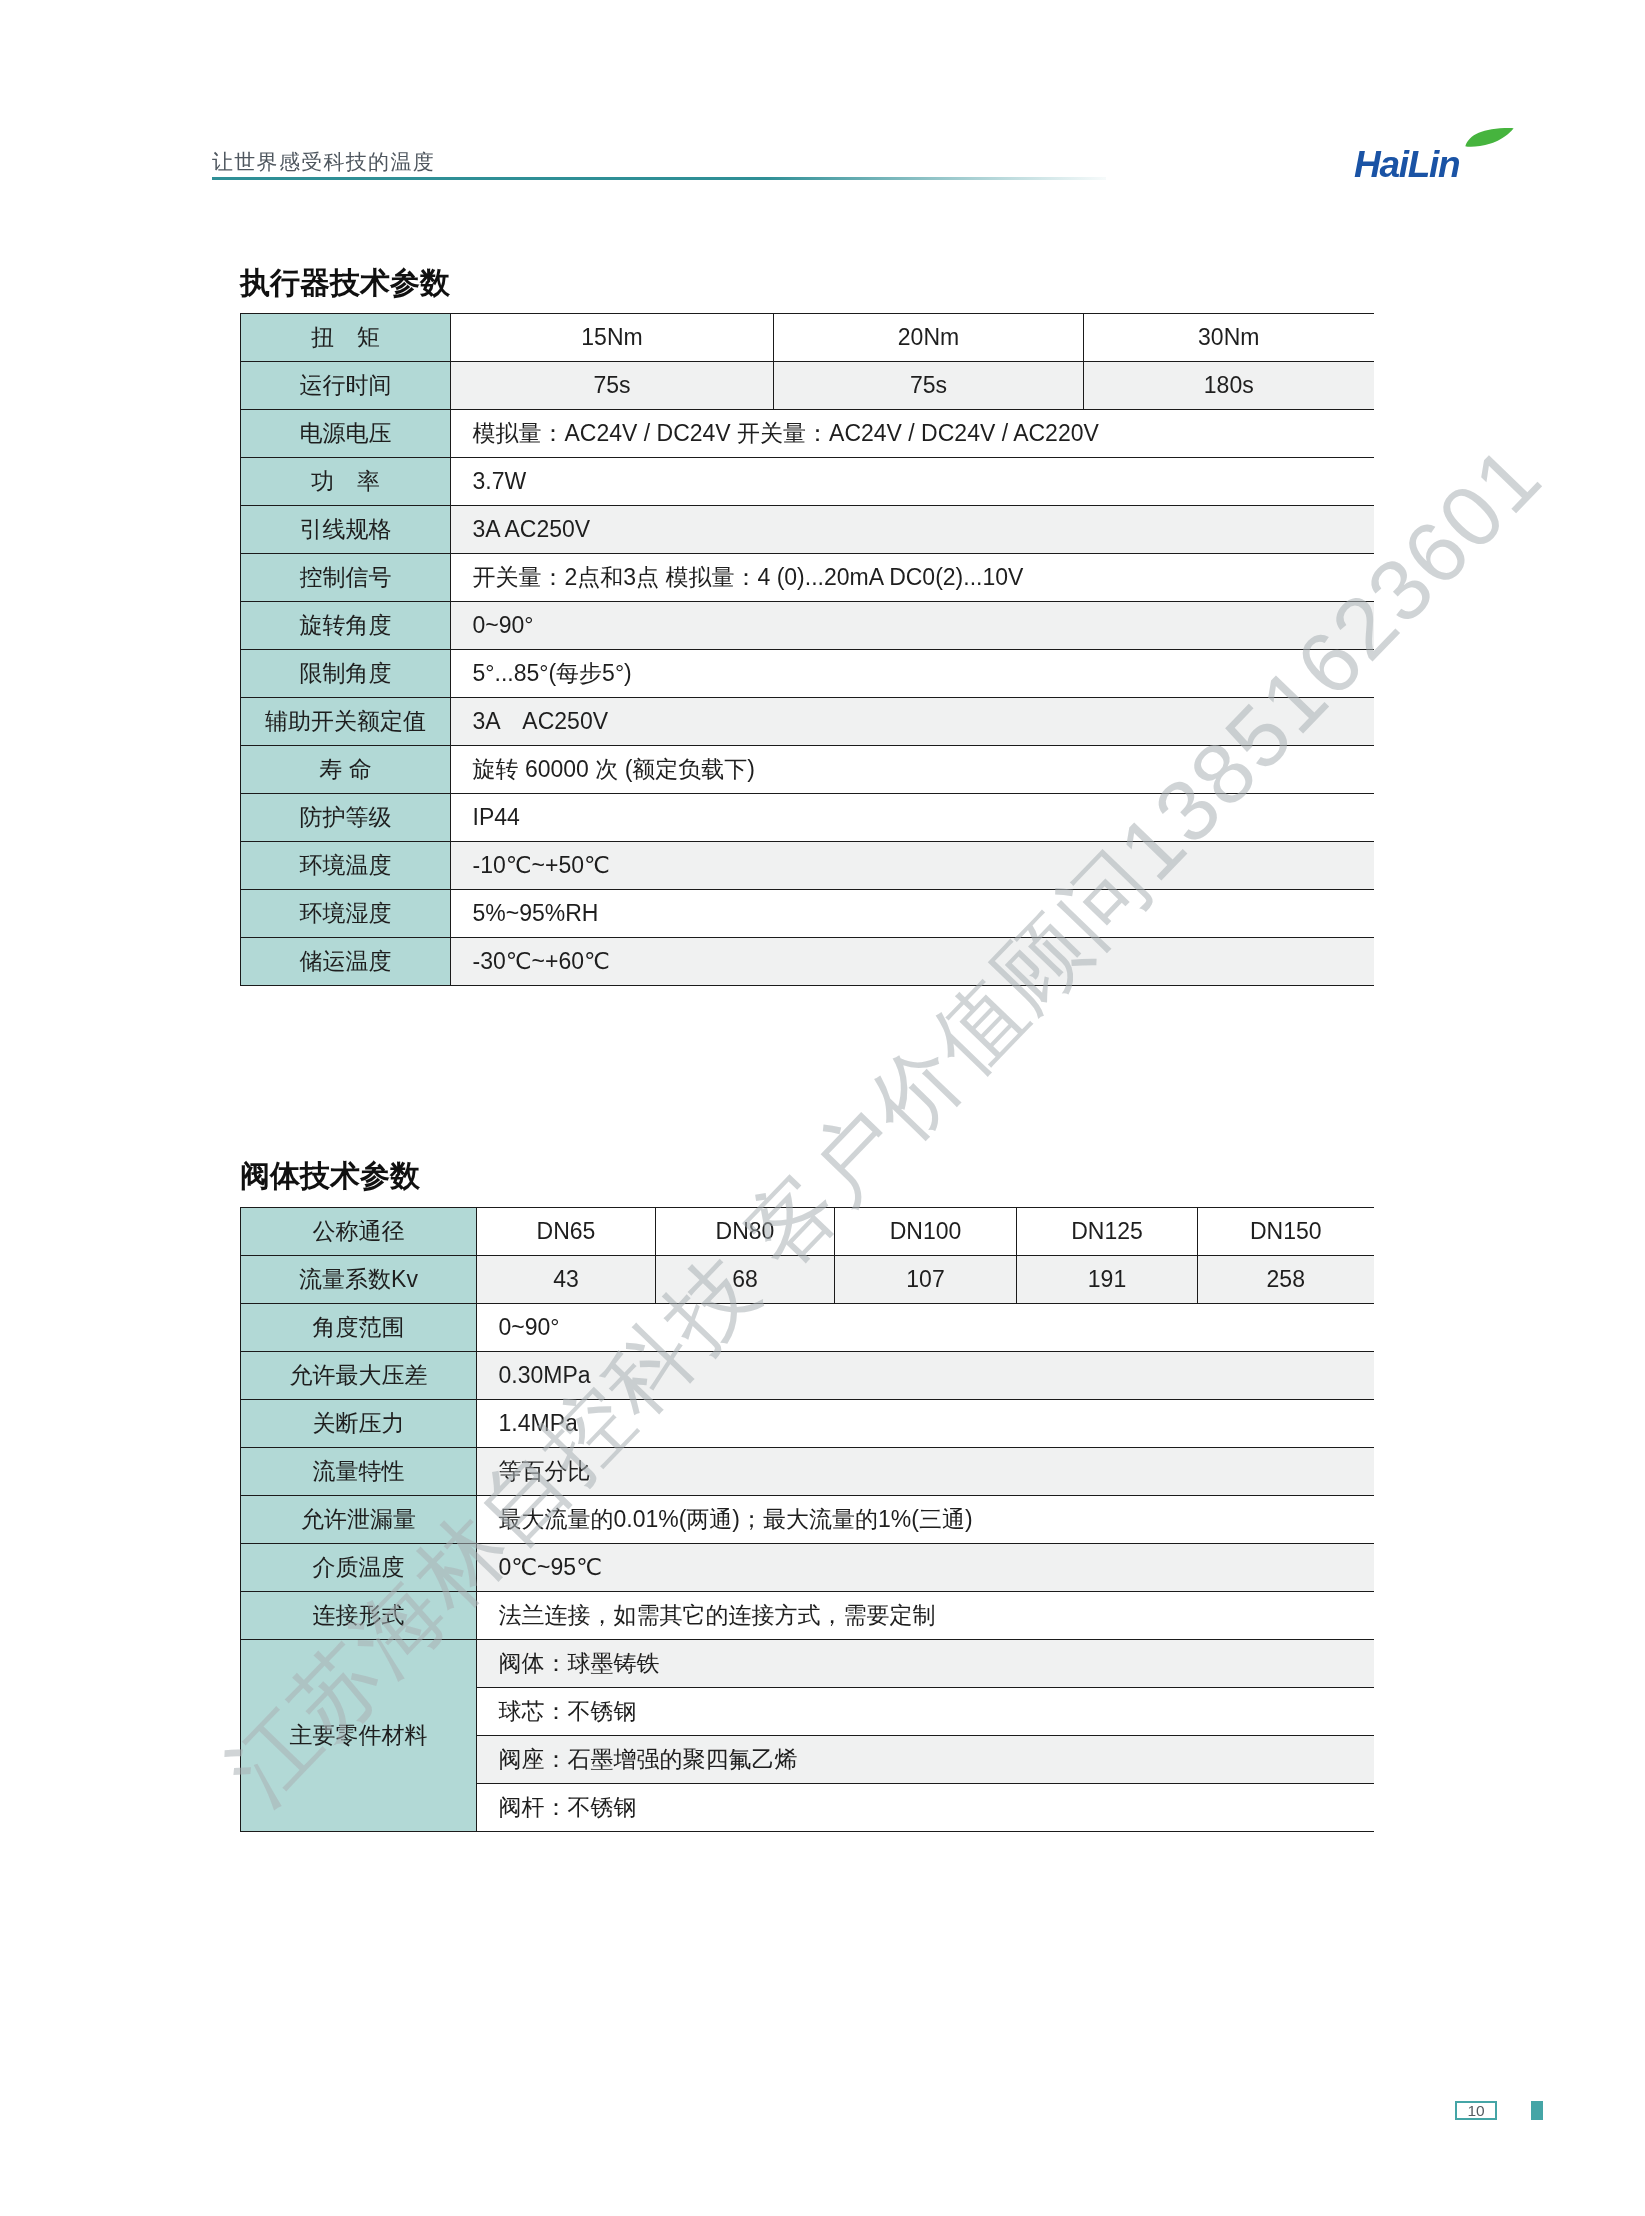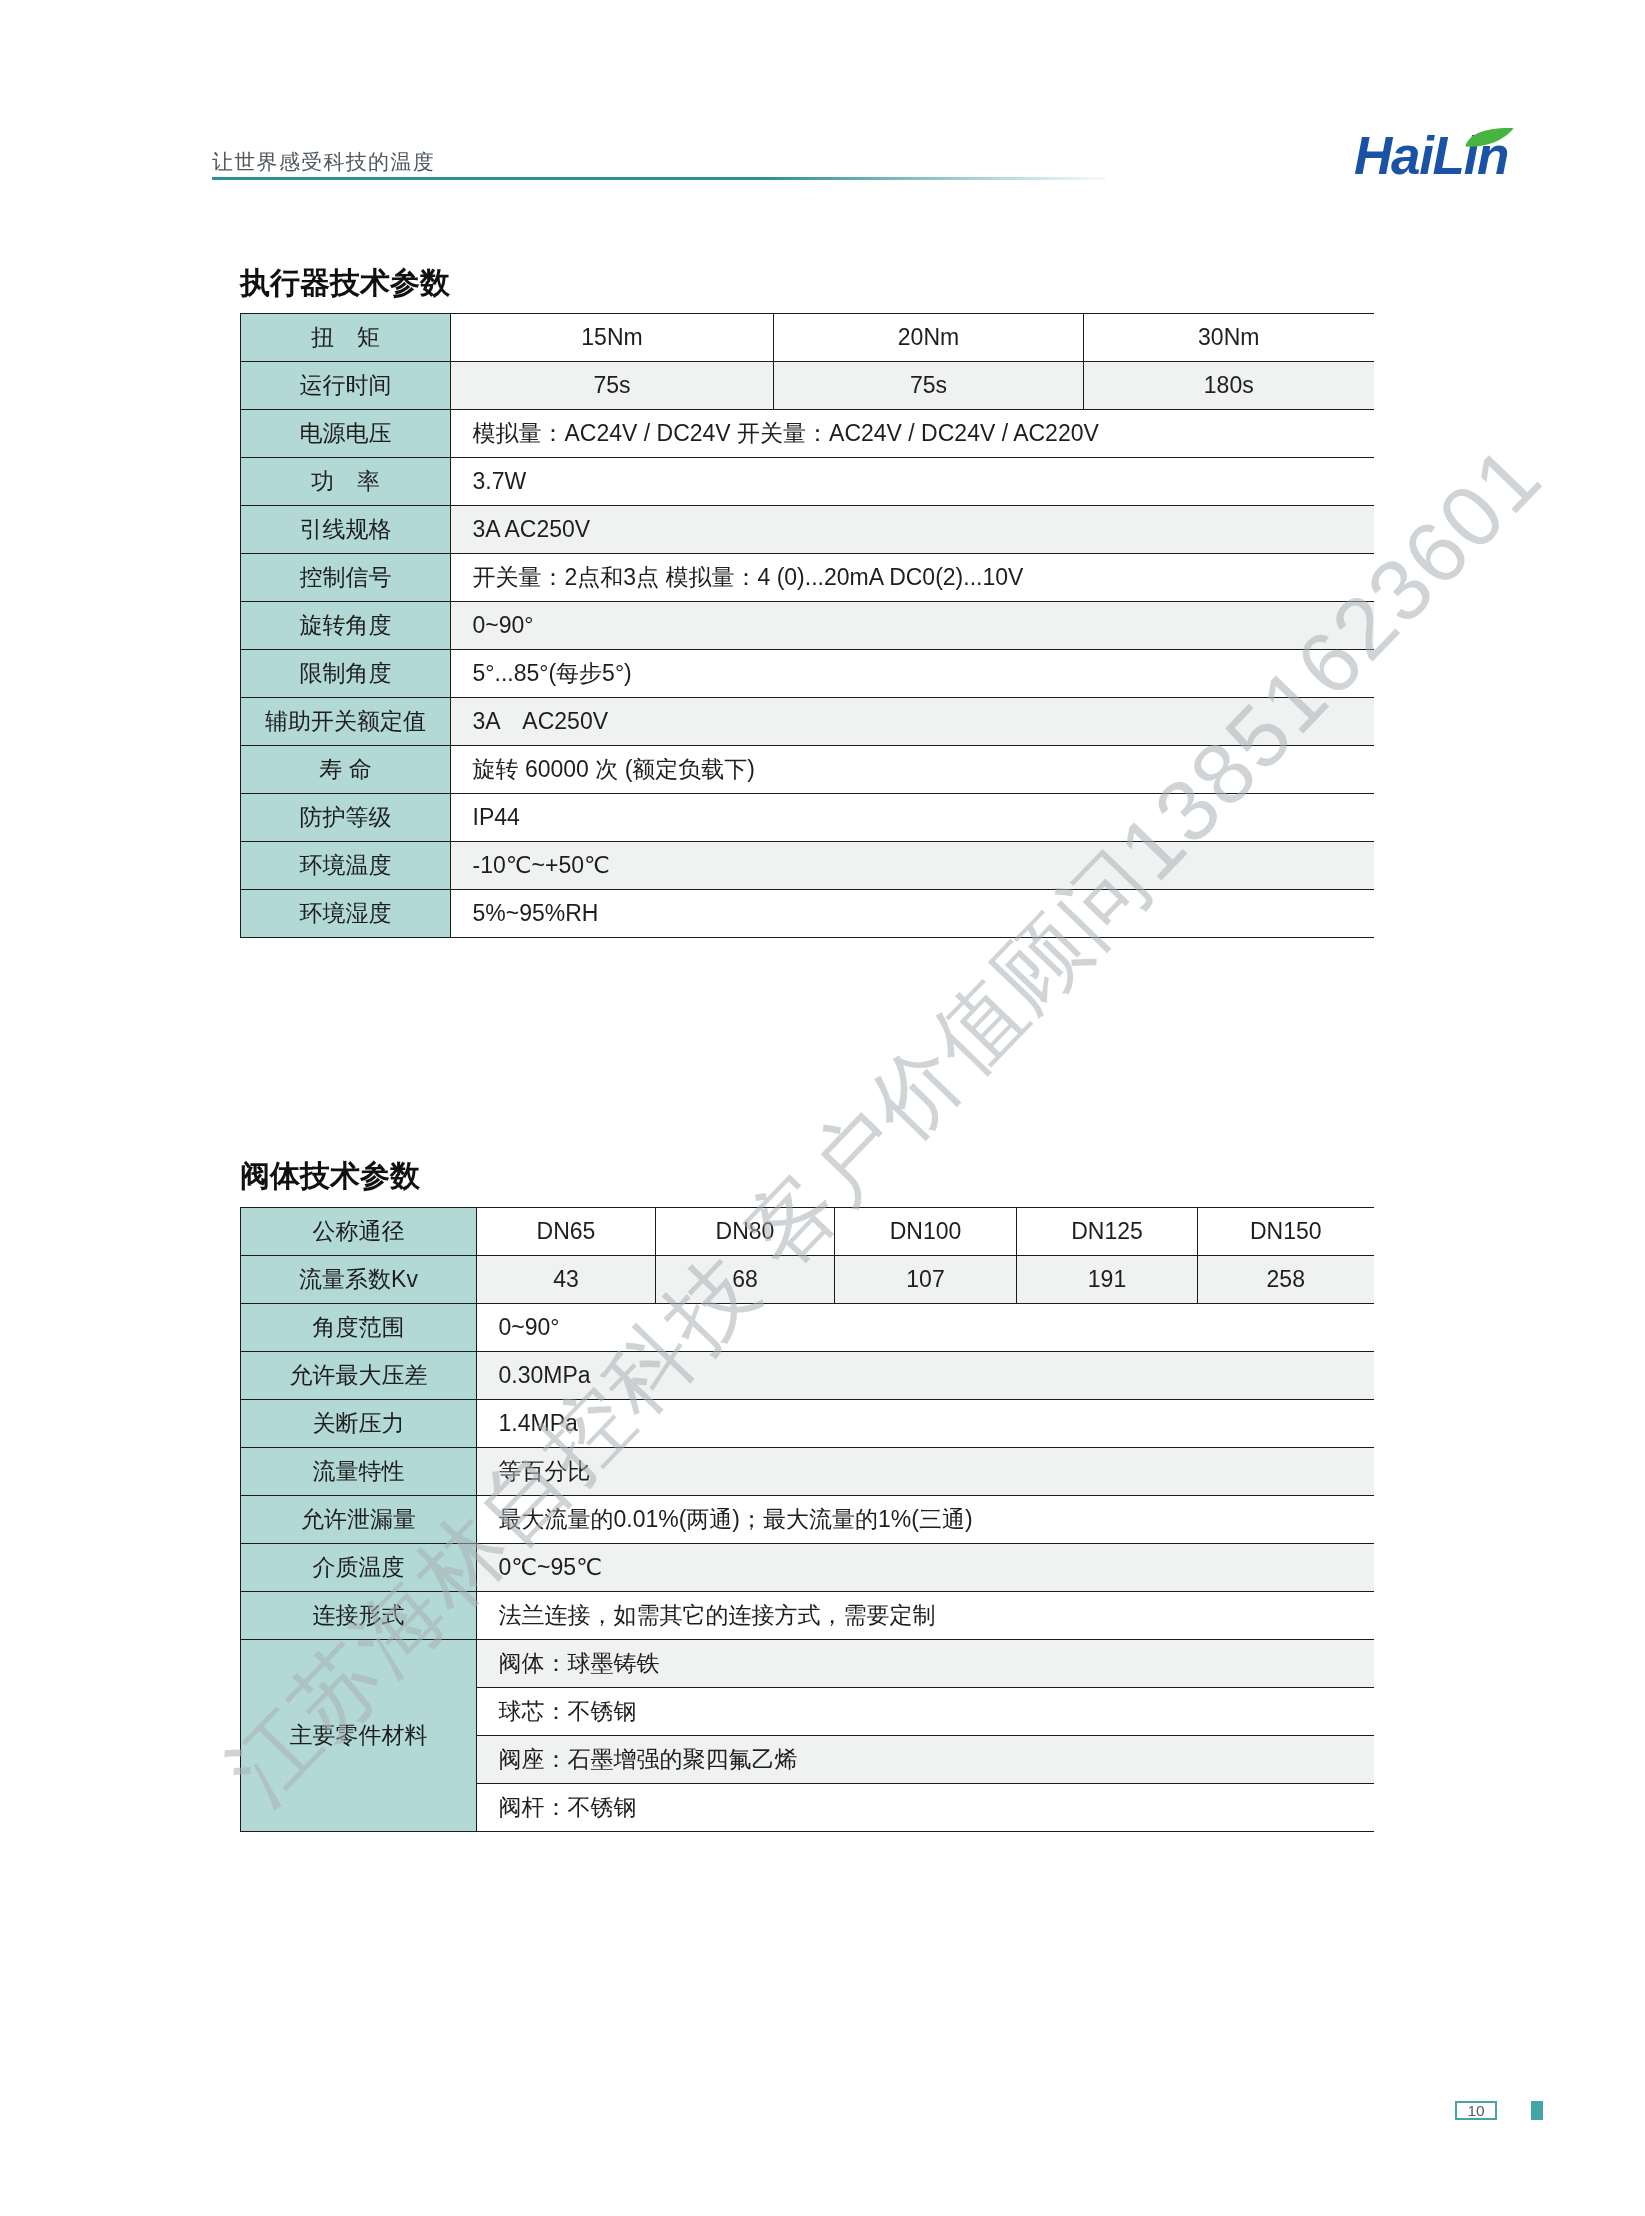--- a/index.html
+++ b/index.html
@@ -14,21 +14,21 @@
     position:absolute; left:212px; top:148px;
     font-size:21px; color:#4e565e; letter-spacing:1.3px;
   }
   .header-rule {
     position:absolute; left:212px; top:177px; width:894px; height:3.4px;
     background:linear-gradient(90deg,#2f8f96 0%,#2f8f96 62%,rgba(47,143,150,0.04) 100%);
   }
   .logo { position:absolute; left:1354px; top:126px; width:179px; height:60px; }
   .logo-text {
     position:absolute; left:0; bottom:0;
-    font-size:53px; font-weight:bold; font-style:italic;
+    font-size:37px; font-weight:bold; font-style:italic;
     color:#1a53a5; letter-spacing:-1.3px;
   }
   .leaf { position:absolute; left:110px; top:0px; width:52px; height:23px; }
 
   
   .sec-title { position:absolute; font-size:30px; font-weight:bold; color:#101010; }
   #title1 { left:240px; top:263px; }
   #title2 { left:240px; top:1156px; }
 
   
@@ -139,20 +139,24 @@
         <td class="lbl">防护等级</td>
         <td class="val" colspan="3">IP44</td>
       </tr>
       <tr class="alt">
         <td class="lbl">环境温度</td>
         <td class="val" colspan="3">-10℃~+50℃</td>
       </tr>
       <tr>
         <td class="lbl">环境湿度</td>
         <td class="val" colspan="3">5%~95%RH</td>
+      </tr>
+      <tr class="alt">
+        <td class="lbl">储运温度</td>
+        <td class="val" colspan="3">-30℃~+60℃</td>
       </tr>
     </tbody>
   </table>
 
   <div class="sec-title" id="title2">阀体技术参数</div>
   <table class="spec" id="t2">
     <colgroup>
         <col style="width:236px">
         <col style="width:179px">
         <col style="width:179px">

